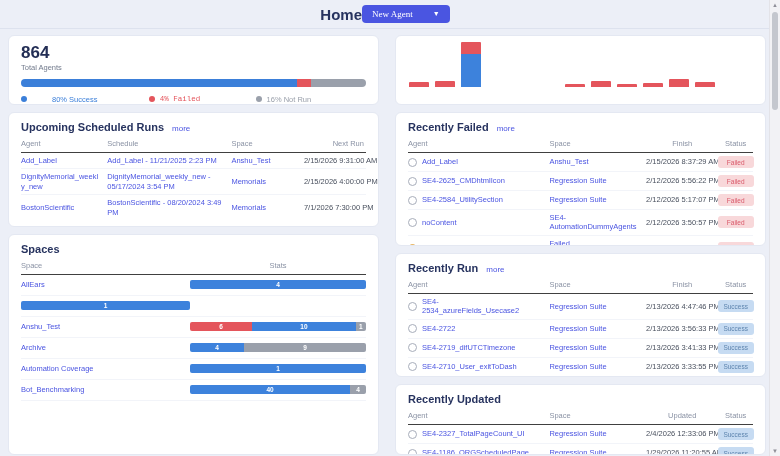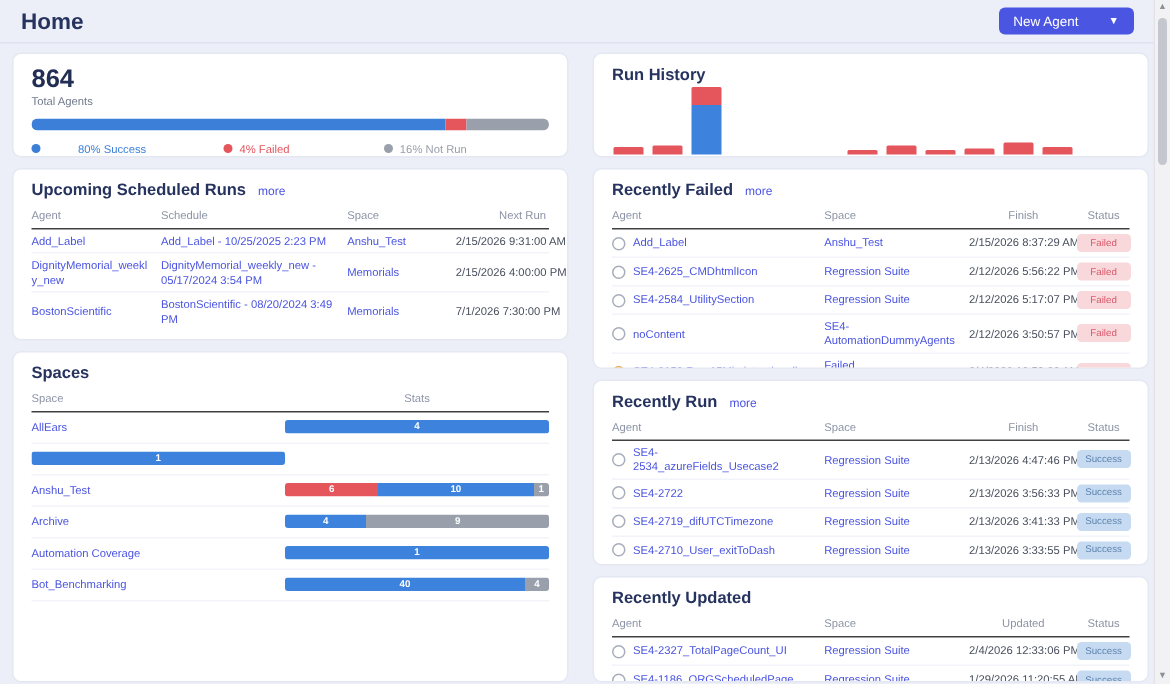--- a/index.html
+++ b/index.html
@@ -1,23 +1,23 @@
 <!DOCTYPE html>
 <html><head>
 <meta charset="utf-8">
 <style>
   html,body{margin:0;padding:0}
   body{width:780px;height:456px;overflow:hidden;background:#eceff7;
        font-family:"Liberation Sans",sans-serif;position:relative}
-  .header{height:29px;display:flex;align-items:center;justify-content:space-between;
+  .header{height:29px;display:flex;align-items:center;justify-content:center;
           padding:0 24px 0 14px;border-bottom:1px solid #dde2ee;box-sizing:border-box}
   .page-title{font-size:15px;font-weight:bold;color:#27335f}
   .new-agent{background:#4a55e1;color:#fff;border:none;border-radius:4px;font-size:9px;
              padding:4px 10px;display:flex;align-items:center;gap:20px;cursor:pointer;
-             font-family:Liberation Sans, sans-serif}
+             font-family:Liberation Serif, serif}
   .caret{font-size:7px;line-height:1}
   .content{display:flex;gap:16px;padding:6px 14px 0 8px;height:420px;box-sizing:content-box}
   .col{display:flex;flex-direction:column;gap:7px;flex:1;min-width:0}
   .card{background:#fff;border:1px solid #e4e8f2;border-radius:6px;padding:6px 12px;
         box-sizing:border-box;overflow:hidden}
   .card-head{display:flex;align-items:baseline;gap:8px;margin:2px 0 3px}
   .card-title{font-size:11px;font-weight:bold;color:#27335f}
   .more{font-size:8px;color:#4a54e1;cursor:pointer;text-decoration:none}
   
   .total-card{height:70px;flex:none}
@@ -97,21 +97,21 @@
             <div style="width: 4%; background: rgb(228, 85, 92);"></div>
             <div style="width: 16%; background: rgb(154, 160, 171);"></div>
           </div>
         <div class="legend" id="legend">
             <div class="legend-item">
               <span class="dot" style="background: rgb(59, 127, 217);"></span>
               <span style="color: rgb(59, 127, 217); margin-left: 20px;">80% Success</span>
             </div>
             <div class="legend-item">
               <span class="dot" style="background: rgb(228, 85, 92);"></span>
-              <span style="color: rgb(228, 85, 92);">4% Failed</span>
+              <span style="color: rgb(228, 85, 92); font-family: Liberation Mono, monospace;">4% Failed</span>
             </div>
             <div class="legend-item">
               <span class="dot" style="background: rgb(154, 160, 171);"></span>
               <span style="color: rgb(154, 160, 171);">16% Not Run</span>
             </div>
           </div>
       </div>
 
       <div class="card">
         <div class="card-head">
@@ -120,21 +120,21 @@
         </div>
         <div id="upcoming-table">
             <div class="thead up-grid">
               <span>Agent</span>
               <span>Schedule</span>
               <span>Space</span>
               <span class="finish">Next Run</span>
             </div>
             <div class="trow up-grid">
               <a class="link">Add_Label</a>
-              <a class="link">Add_Label - 10/25/2025 2:23 PM</a>
+              <a class="link">Add_Label - 11/21/2025 2:23 PM</a>
               <a class="link">Anshu_Test</a>
               <span class="time finish">2/15/2026 9:31:00 AM</span>
             </div>
             <div class="trow up-grid">
               <a class="link">DignityMemorial_weekly_new</a>
               <a class="link">DignityMemorial_weekly_new - 05/17/2024 3:54 PM</a>
               <a class="link">Memorials</a>
               <span class="time finish">2/15/2026 4:00:00 PM</span>
             </div>
             <div class="trow up-grid">
@@ -196,23 +196,20 @@
             </div>
             <div class="trow sp-grid sp-row"></div>
           </div>
       </div>
 
     </div>
 
     <div class="col">
 
       <div class="card rh-card">
-        <div class="card-head">
-          <span class="card-title">Run History</span>
-        </div>
         <div class="chart" id="chart">
             <div class="slot">
               <div class="bar-red" style="height: 5px;"></div>
             </div>
             <div class="slot">
               <div class="bar-red" style="height: 6px;"></div>
             </div>
             <div class="slot">
               <div class="bar-red" style="height: 12px;"></div>
               <div class="bar-blue" style="height: 33px;"></div>

